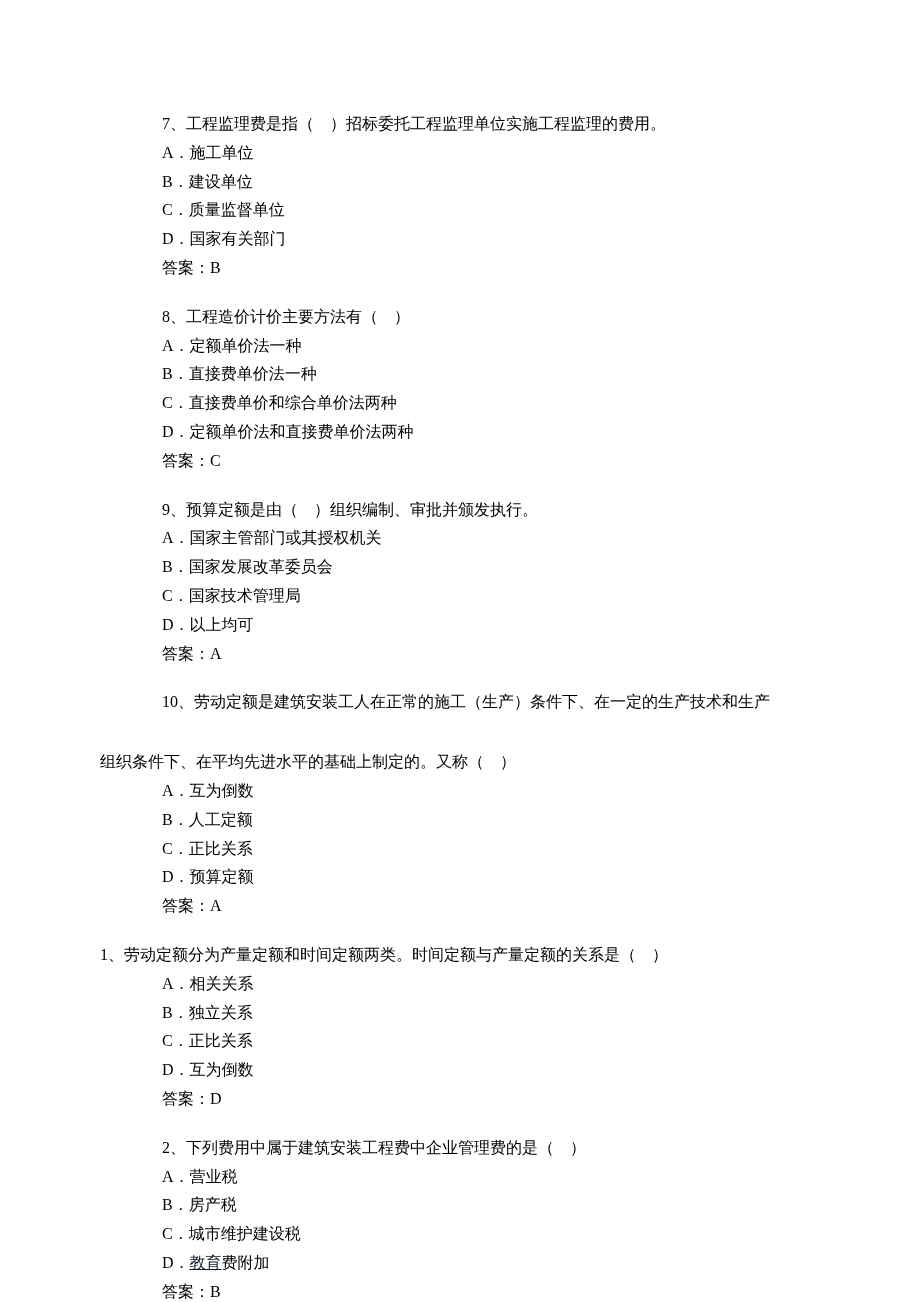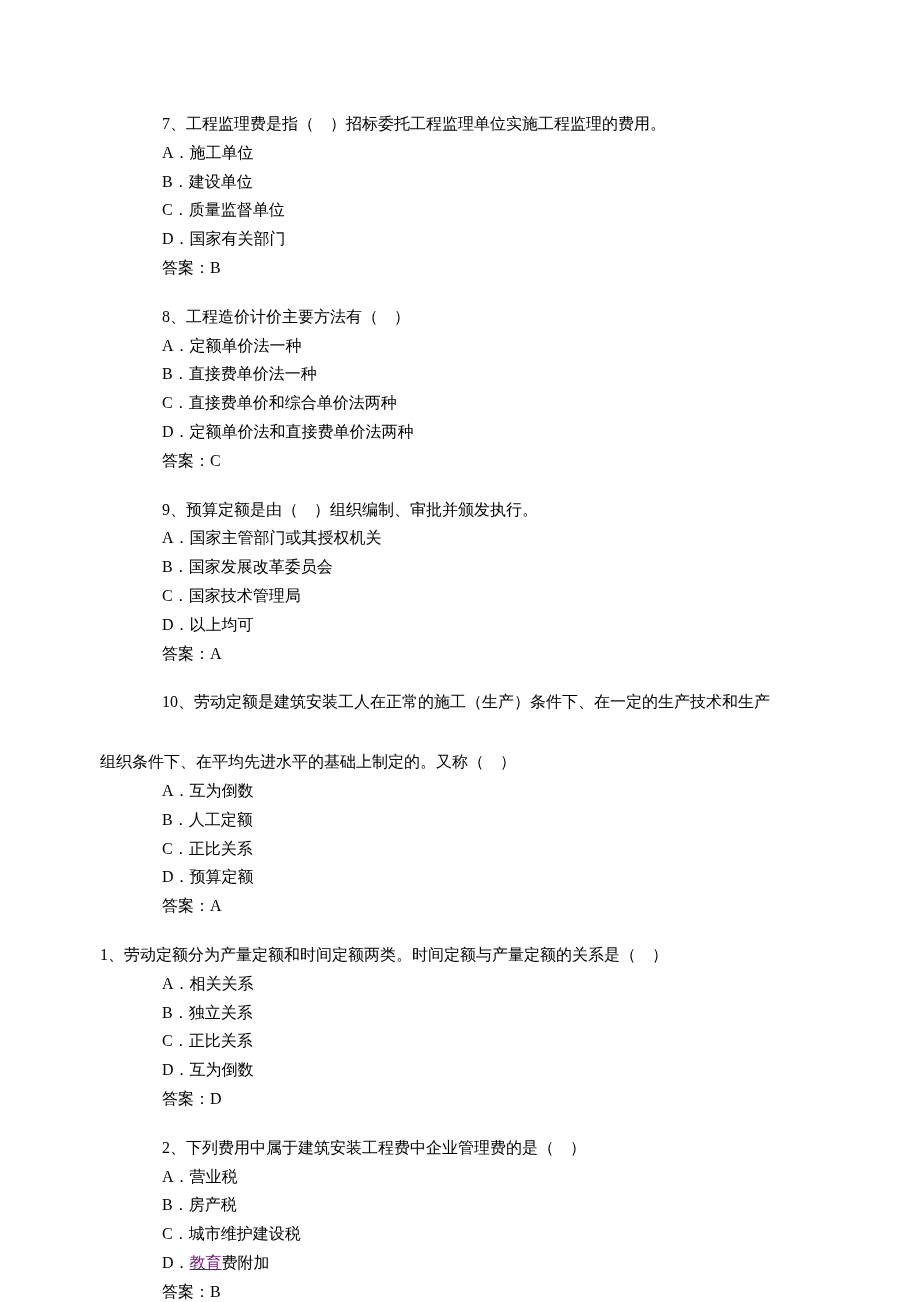--- a/index.html
+++ b/index.html
@@ -25,21 +25,21 @@
       text-indent: 0;
       margin-left: -30px;
     }
     .option {
       text-indent: 2em;
     }
     .answer {
       text-indent: 2em;
     }
     .link {
-      color: #701a75;
+      color: #0f172a;
       text-decoration: underline;
     }
   </style>
 </head>
 <body>
 
 <div class="page">
 
   <div class="question-block">
     <div class="question-text"><span>7、</span><span>工程监理费是指（　）招标委托工程监理单位实施工程监理的费用。</span></div>

